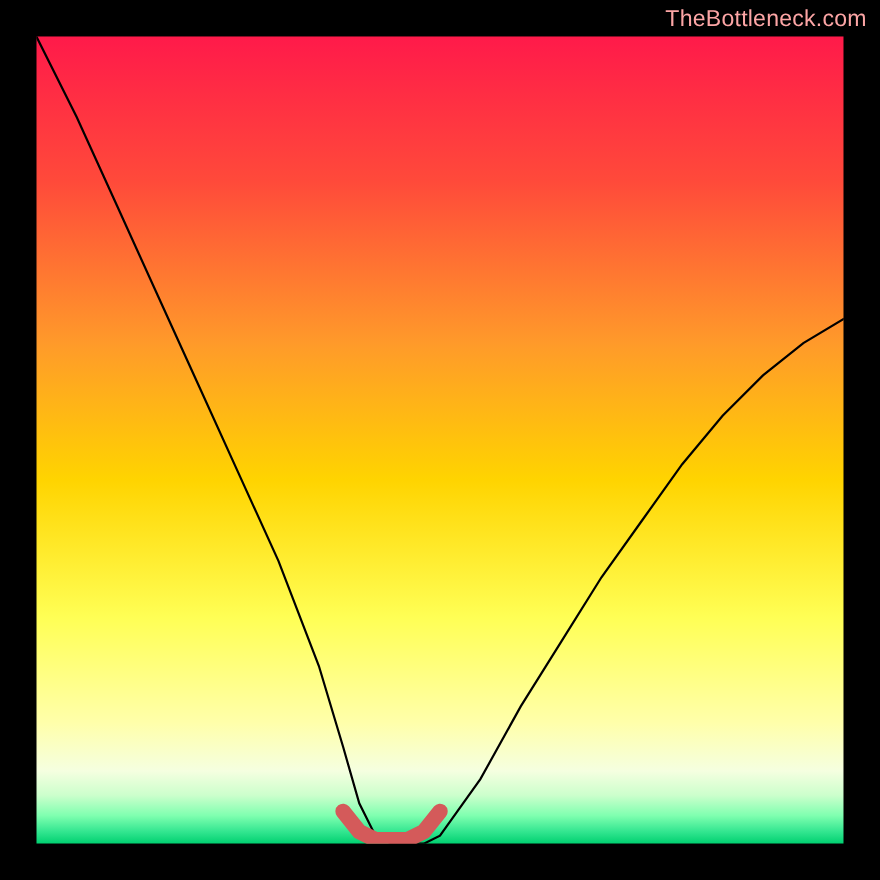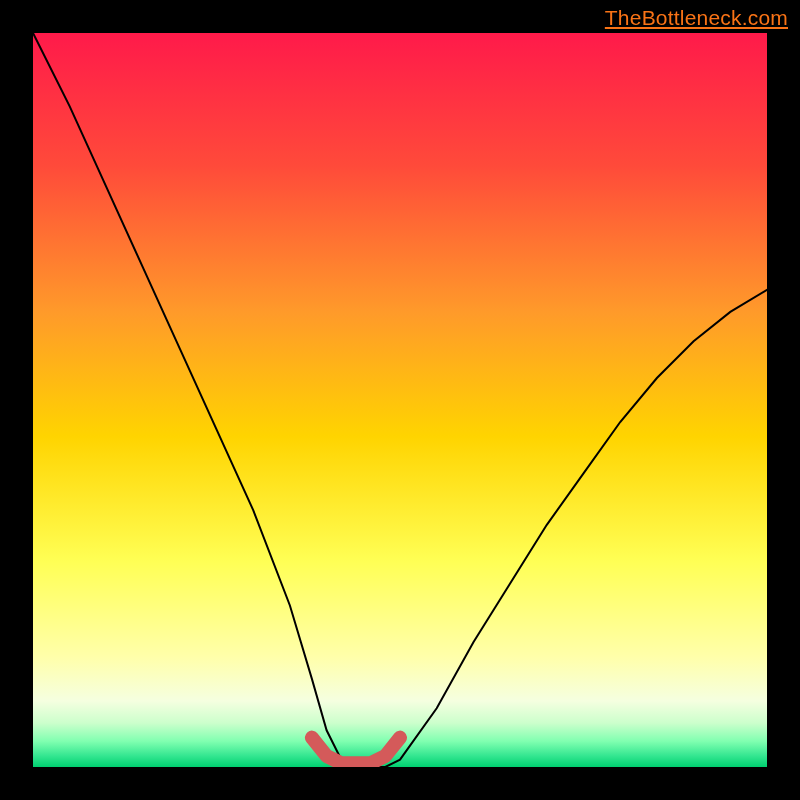--- a/index.html
+++ b/index.html
@@ -31,25 +31,24 @@
     position: absolute;
     left: 0;
     top: 0;
     width: 100%;
     height: 100%;
   }
   .watermark {
     position: absolute;
     top: 6px;
     right: 12px;
-    color: #f97316;
+    color: #fca5a5;
     font-size: 21px;
     font-weight: 500;
     letter-spacing: 0.2px;
-    text-decoration: underline;
   }
   svg {
     position: absolute;
     left: 0;
     top: 0;
   }
 </style>
 </head>
 <body>
 

